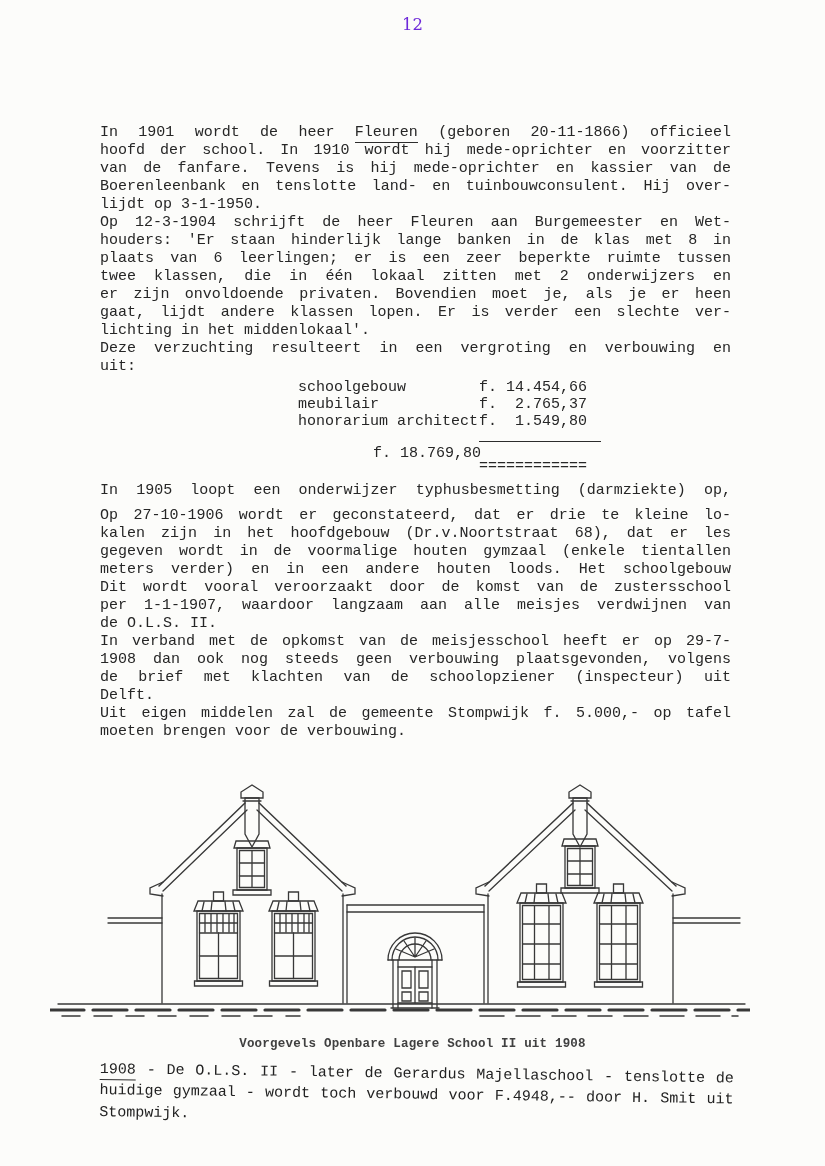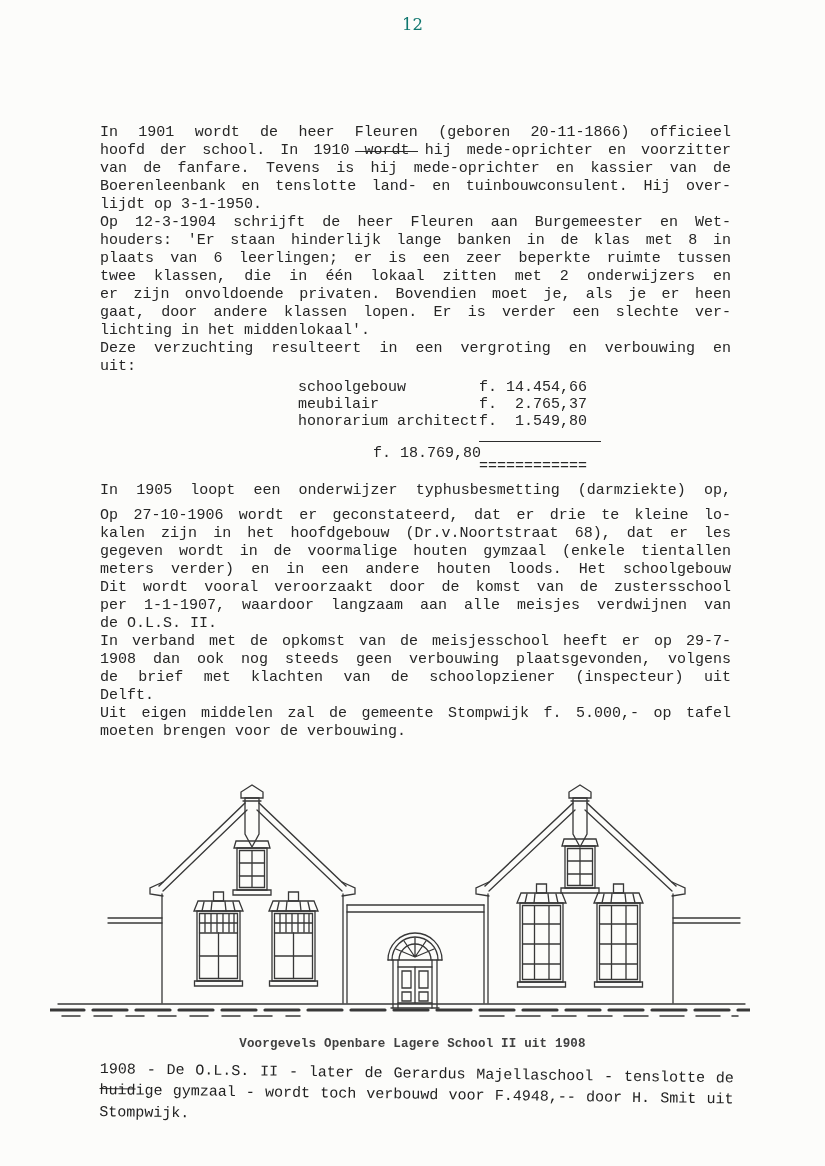--- a/index.html
+++ b/index.html
@@ -3,31 +3,31 @@
 <meta charset="utf-8">
 <style>
   html,body { margin:0; padding:0; background:#ffffff; }
   .page {
     position:relative; width:825px; height:1166px; overflow:hidden;
     background:#fcfcfa; color:#262626;
     font-family:"Liberation Mono","DejaVu Sans Mono",monospace;
   }
   .pageno {
     position:absolute; top:15px; left:0; width:100%; text-align:center;
-    font-family:"DejaVu Serif","Liberation Serif",serif; font-size:16.5px; color:#0f766e;
+    font-family:"DejaVu Serif","Liberation Serif",serif; font-size:16.5px; color:#6d28d9;
   }
   .textblock {
     position:absolute; left:100px; top:124px; width:631px;
     font-size:15px; line-height:18px; letter-spacing:0;
   }
   .tline { text-align:justify; text-align-last:justify; }
   .tline.tlast { text-align-last:left; }
   .para { margin:0; padding:0; display:block; }
   .para.gap { margin-top:7px; }
-  .ul { border-bottom:1.4px solid #2d2d2d; padding-bottom:10px; }
+  .ul { border-bottom:1.4px solid #2d2d2d; padding-bottom:1px; }
 
   .budget { margin:3px 0 10px 198px; width:320px; }
   .brow { display:flex; line-height:17px; }
   .blabel { width:181px; white-space:pre; }
   .bamount { white-space:pre; }
   .brule { width:122px; margin:11px 0 4px 181px; border-top:1.6px solid #2c2c2c; }
   .btotal { margin-left:75px; line-height:16px; white-space:pre; }
   .bdash { margin-left:181px; line-height:10px; white-space:pre; }
 
   .figure { position:absolute; left:50px; top:782px; width:700px; height:252px; margin:0; }
@@ -61,21 +61,21 @@
           <div class="tline tlast">lijdt op 3-1-1950.</div>
         </div>
     </section>
 
     <section class="para">
         <div class="tline">Op 12-3-1904 schrijft de heer Fleuren aan Burgemeester en Wet-</div>
         <div class="tline">houders: 'Er staan hinderlijk lange banken in de klas met 8 in</div>
         <div class="tline">plaats van 6 leerlingen; er is een zeer beperkte ruimte tussen</div>
         <div class="tline">twee klassen, die in één lokaal zitten met 2 onderwijzers en</div>
         <div class="tline">er zijn onvoldoende privaten. Bovendien moet je, als je er heen</div>
-        <div class="tline">gaat, door andere klassen lopen. Er is verder een slechte ver-</div>
+        <div class="tline">gaat, lijdt andere klassen lopen. Er is verder een slechte ver-</div>
         <div class="tline tlast">lichting in het middenlokaal'.</div>
       </section>
 
     <section class="para">
         <div class="tline">Deze verzuchting resulteert in een vergroting en verbouwing en</div>
         <div class="tline tlast">uit:</div>
       </section>
 
     <div class="budget">
       <div class="brow">

